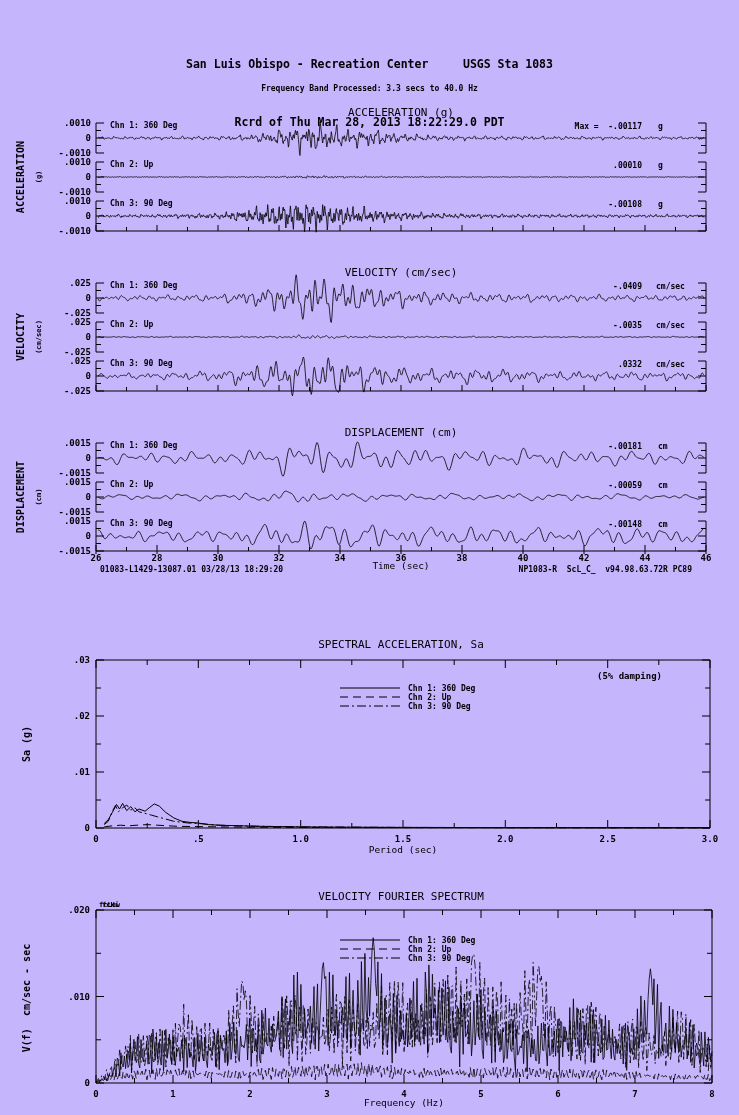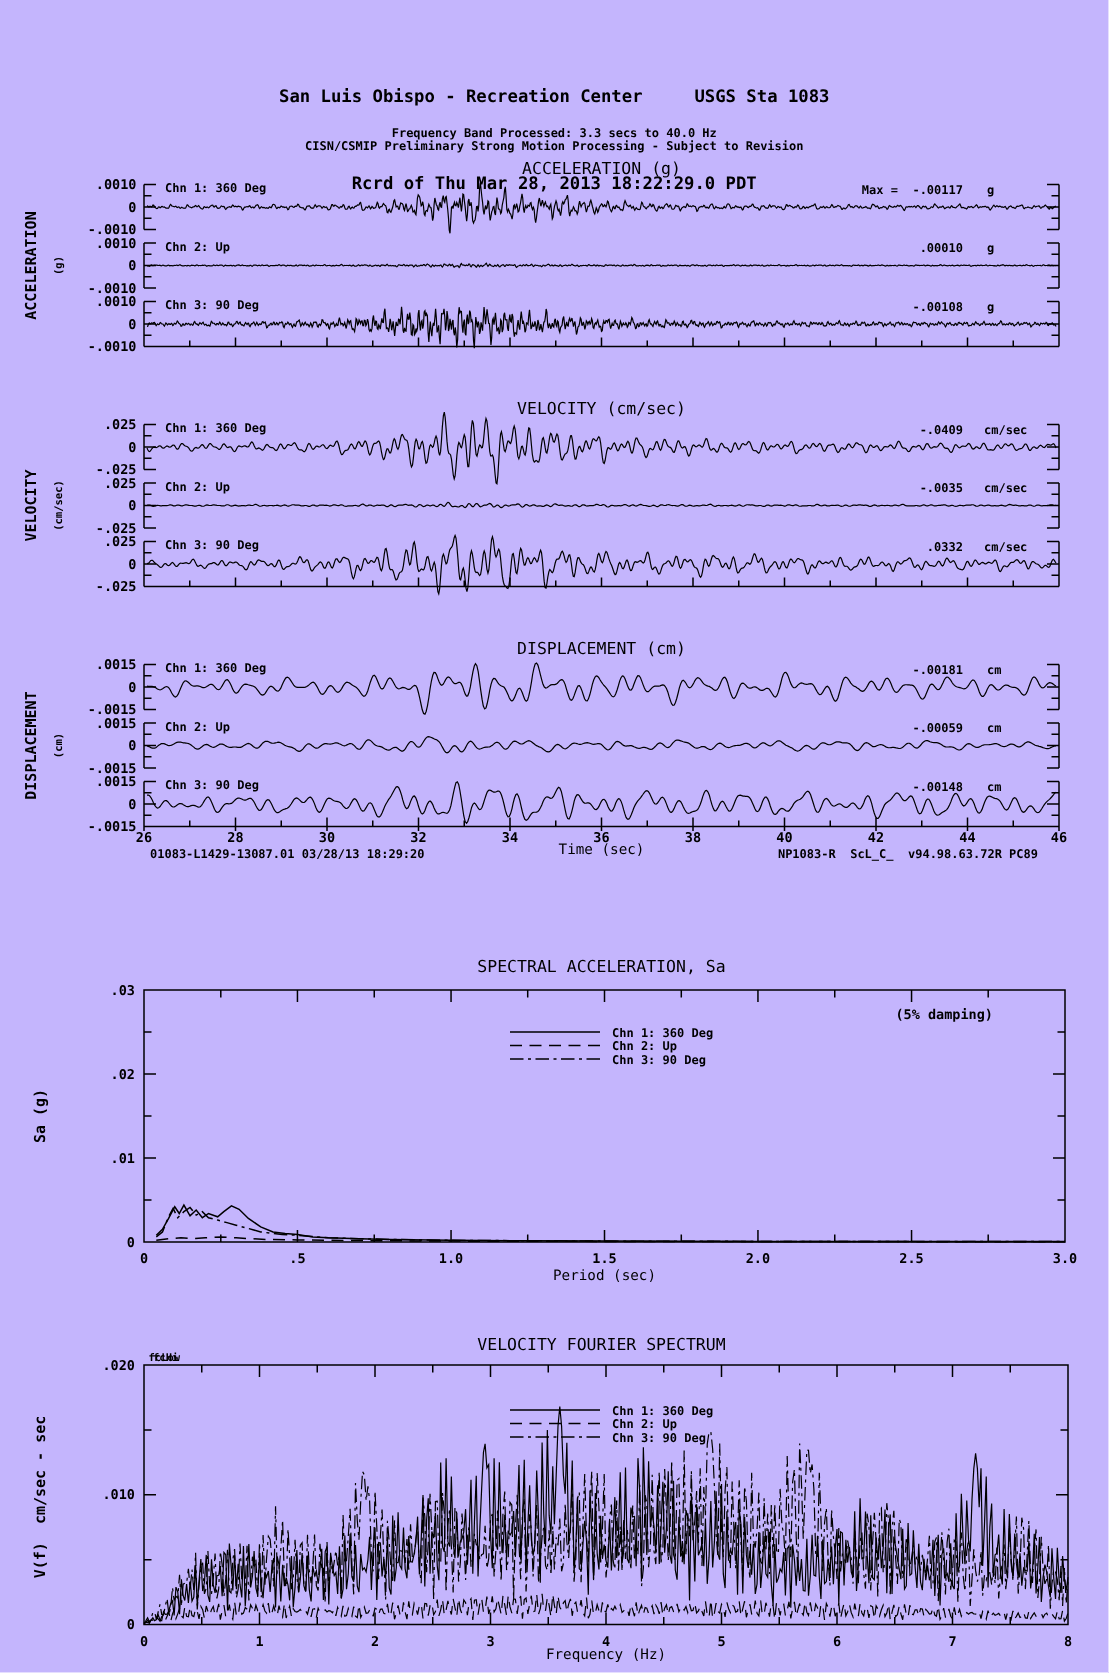--- a/index.html
+++ b/index.html
@@ -26,21 +26,20 @@
   path,line,rect{stroke:#000;fill:none;}
 </style>
 </head>
 <body>
 
 <div class="page">
 
   <div class="hdr l1">San Luis Obispo - Recreation Center     USGS Sta 1083</div>
   <div class="hdr l2">Rcrd of Thu Mar 28, 2013 18:22:29.0 PDT</div>
   <div class="hdr l3">Frequency Band Processed: 3.3 secs to 40.0 Hz</div>
-  <div class="hdr l4">CISN/CSMIP Preliminary Strong Motion Processing - Subject to Revision</div>
 
   <svg style="top:100px" width="739" height="160" viewBox="0 0 739 160">
     <text class="ttl" x="401" y="16" text-anchor="middle">ACCELERATION (g)</text>
     <text class="side" transform="rotate(-90 24 77)" x="24" y="77" text-anchor="middle">ACCELERATION</text>
     <text class="side2" transform="rotate(-90 41 77)" x="41" y="77" text-anchor="middle">(g)</text>
     <text class="chlab" x="110" y="28">Chn 1: 360 Deg</text>
     <text class="chlab" x="110" y="67">Chn 2: Up</text>
     <text class="chlab" x="110" y="106">Chn 3: 90 Deg</text>
     <text class="pk" x="642" y="29" text-anchor="end">Max =  -.00117</text>
     <text class="pk" x="658" y="29">g</text>

